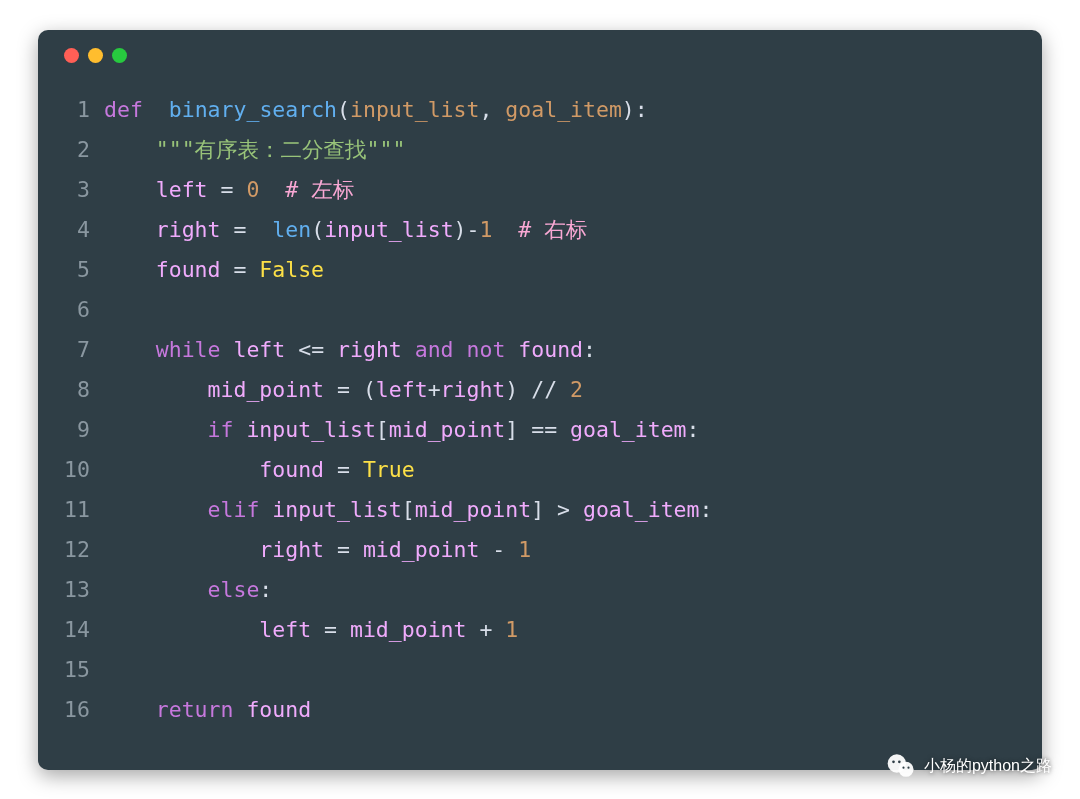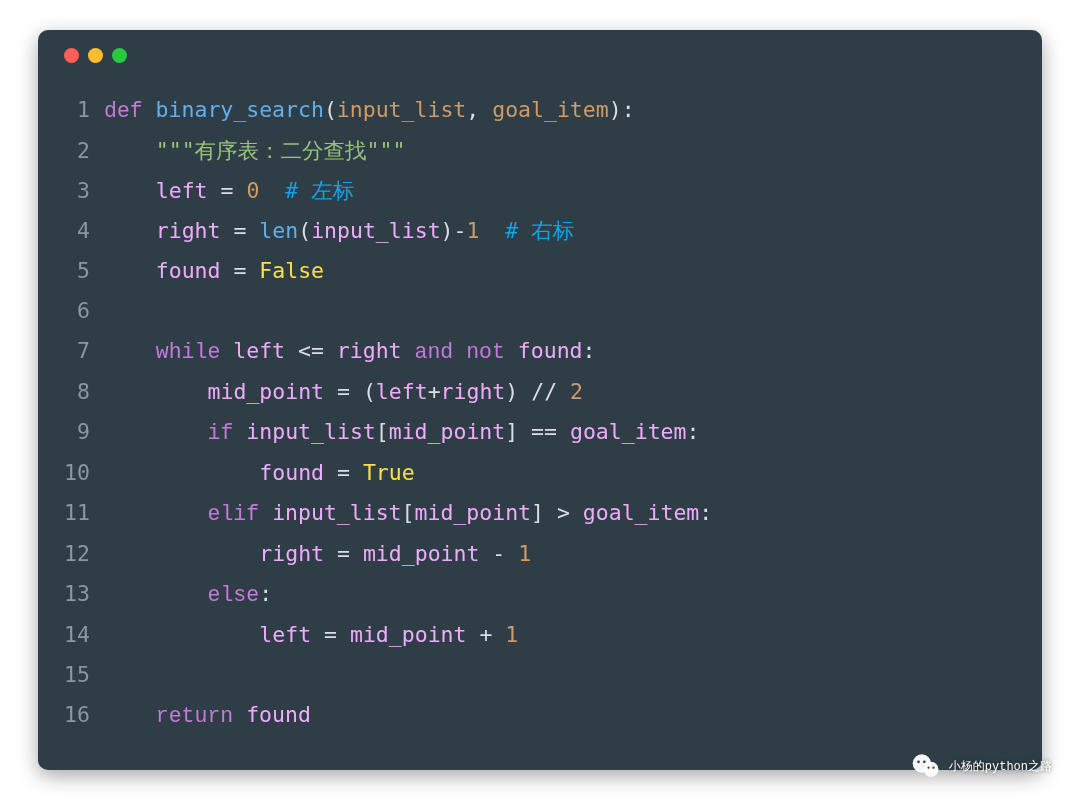--- a/index.html
+++ b/index.html
@@ -44,39 +44,39 @@
   .ln {
     width: 46px;
     text-align: right;
     color: #8a97a0;
     padding-right: 14px;
     user-select: none;
     flex: 0 0 auto;
   }
   .code { flex: 1 1 auto; }
   
-  .tok-kw   { color: #c678dd; font-family: Liberation Mono, monospace; }      
-  .tok-fn   { color: #61afef; }      
+  .tok-kw   { color: #c678dd; }      
+  .tok-fn   { color: #61afef; margin-left: 13px; }      
   .tok-str  { color: #98c379; }      
   .tok-num  { color: #d19a66; }      
-  .tok-com  { color: #0ea5e9; }      
+  .tok-com  { color: #f9a8d4; }      
   .tok-bool { color: #fde047; }      
   .tok-op   { color: #d8dee9; }
   .tok-id   { color: #f0abfc; }
   .tok-param{ color: #d19a66; }
   .watermark {
     position: absolute;
     right: 28px;
     bottom: 18px;
     display: flex;
     align-items: center;
     gap: 8px;
     color: #ffffff;
-    font-family: Liberation Mono, monospace;
-    font-size: 12px;
+    font-family: Liberation Sans, sans-serif;
+    font-size: 16px;
     text-shadow: 0 0 4px rgba(0,0,0,0.6);
   }
   .wm-icon {
     width: 30px; height: 30px;
     position: relative;
   }
   .wm-icon svg { width:30px; height:30px; }
 </style>
 </head>
 <body>

